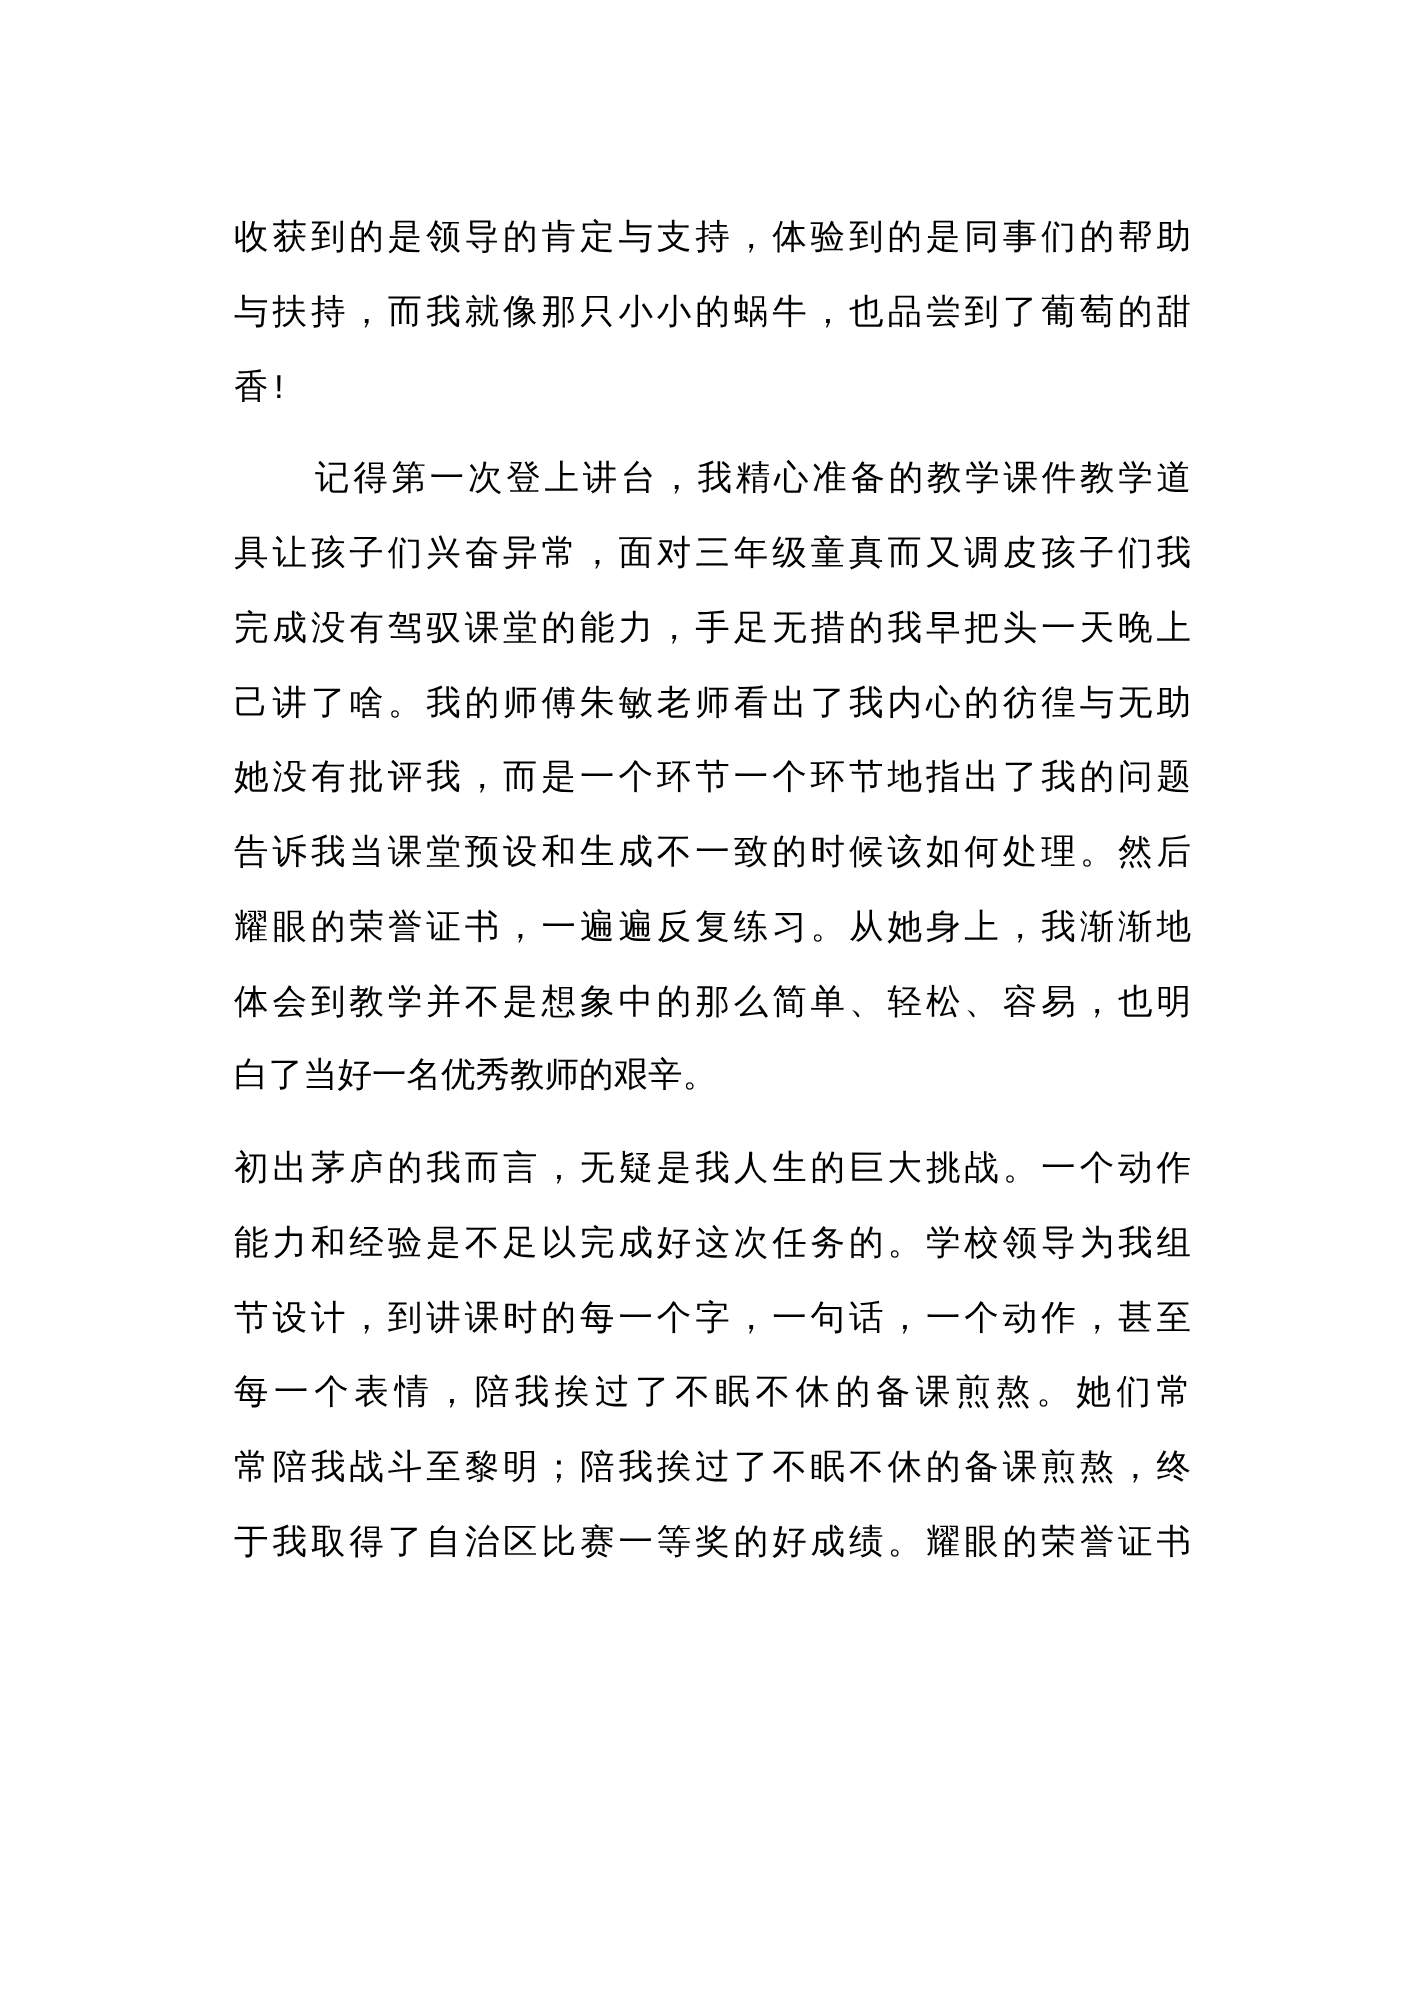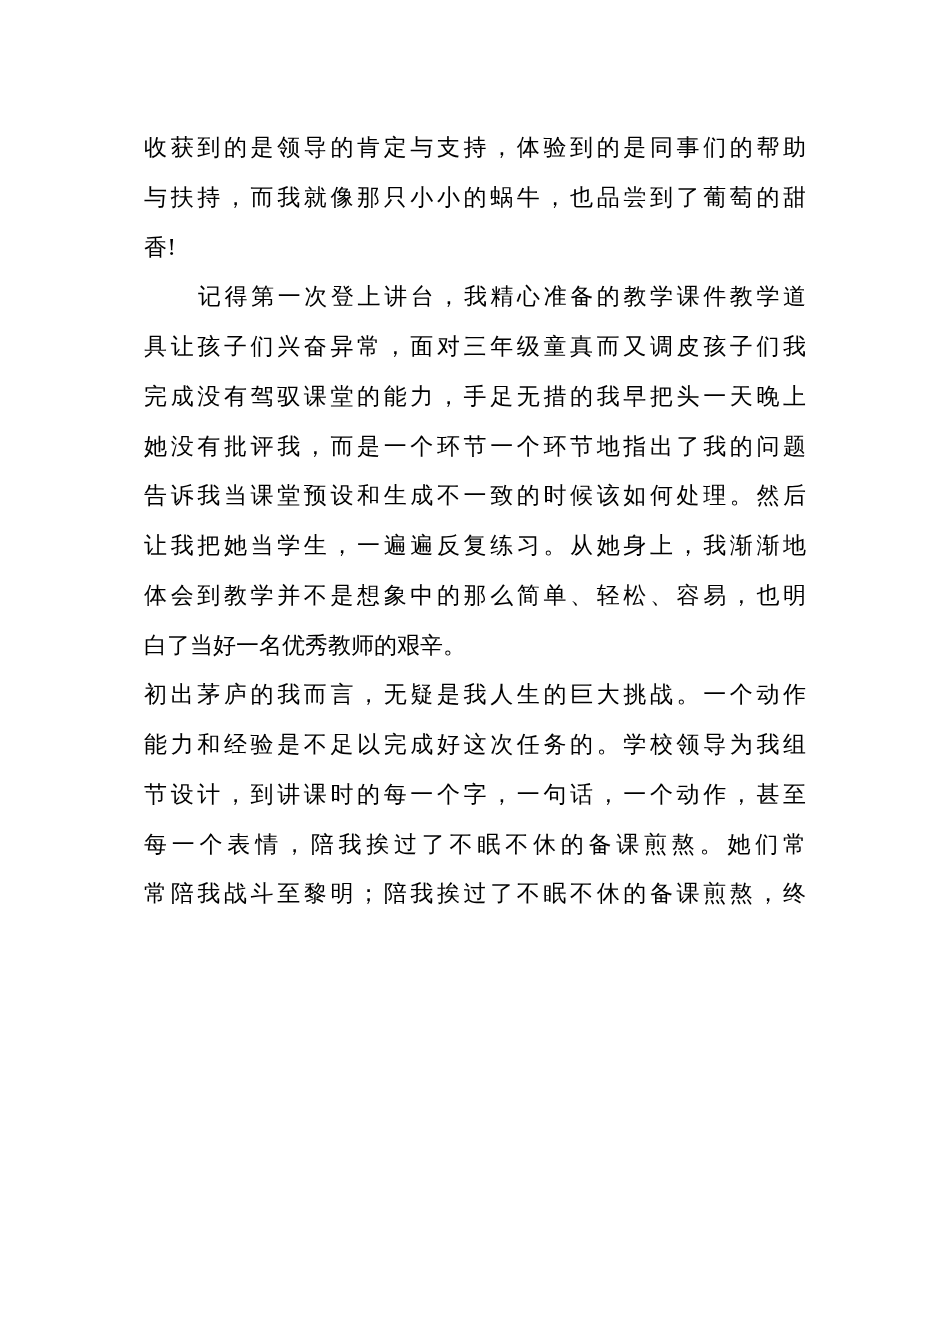--- a/index.html
+++ b/index.html
@@ -18,22 +18,23 @@
     position: absolute;
     left: 144px;
     top: 123px;
     width: 662px;
     font-family: "DejaVu Serif", "Liberation Serif", serif;
     font-size: 23px;
     line-height: 49.75px;
     color: #000000;
   }
   .para {
-    margin: 0;
+    margin: 12px;
     padding: 0;
+    font-family: Liberation Mono, monospace;
   }
   .line {
     display: block;
     height: 49.75px;
     text-align: justify;
     text-align-last: justify;
     white-space: nowrap;
   }
   .line.end {
     text-align-last: left;
@@ -51,29 +52,31 @@
     <div class="para">
       <span class="line">收获到的是领导的肯定与支持，体验到的是同事们的帮助</span>
       <span class="line">与扶持，而我就像那只小小的蜗牛，也品尝到了葡萄的甜</span>
       <span class="line end">香!</span>
     </div>
 
     <div class="para">
       <span class="line indent">记得第一次登上讲台，我精心准备的教学课件教学道</span>
       <span class="line">具让孩子们兴奋异常，面对三年级童真而又调皮孩子们我</span>
       <span class="line">完成没有驾驭课堂的能力，手足无措的我早把头一天晚上</span>
+      <span class="line">己讲了啥。我的师傅朱敏老师看出了我内心的彷徨与无助</span>
       <span class="line">她没有批评我，而是一个环节一个环节地指出了我的问题</span>
       <span class="line">告诉我当课堂预设和生成不一致的时候该如何处理。然后</span>
-      <span class="line">让我把她当学生，一遍遍反复练习。从她身上，我渐渐地</span>
+      <span class="line">耀眼的荣誉证书，一遍遍反复练习。从她身上，我渐渐地</span>
       <span class="line">体会到教学并不是想象中的那么简单、轻松、容易，也明</span>
       <span class="line end">白了当好一名优秀教师的艰辛。</span>
     </div>
 
     <div class="para">
       <span class="line">初出茅庐的我而言，无疑是我人生的巨大挑战。一个动作</span>
       <span class="line">能力和经验是不足以完成好这次任务的。学校领导为我组</span>
       <span class="line">节设计，到讲课时的每一个字，一句话，一个动作，甚至</span>
       <span class="line">每一个表情，陪我挨过了不眠不休的备课煎熬。她们常</span>
       <span class="line">常陪我战斗至黎明；陪我挨过了不眠不休的备课煎熬，终</span>
+      <span class="line">于我取得了自治区比赛一等奖的好成绩。耀眼的荣誉证书</span>
     </div>
 
   </div>
 </div>
 
 </body></html>

